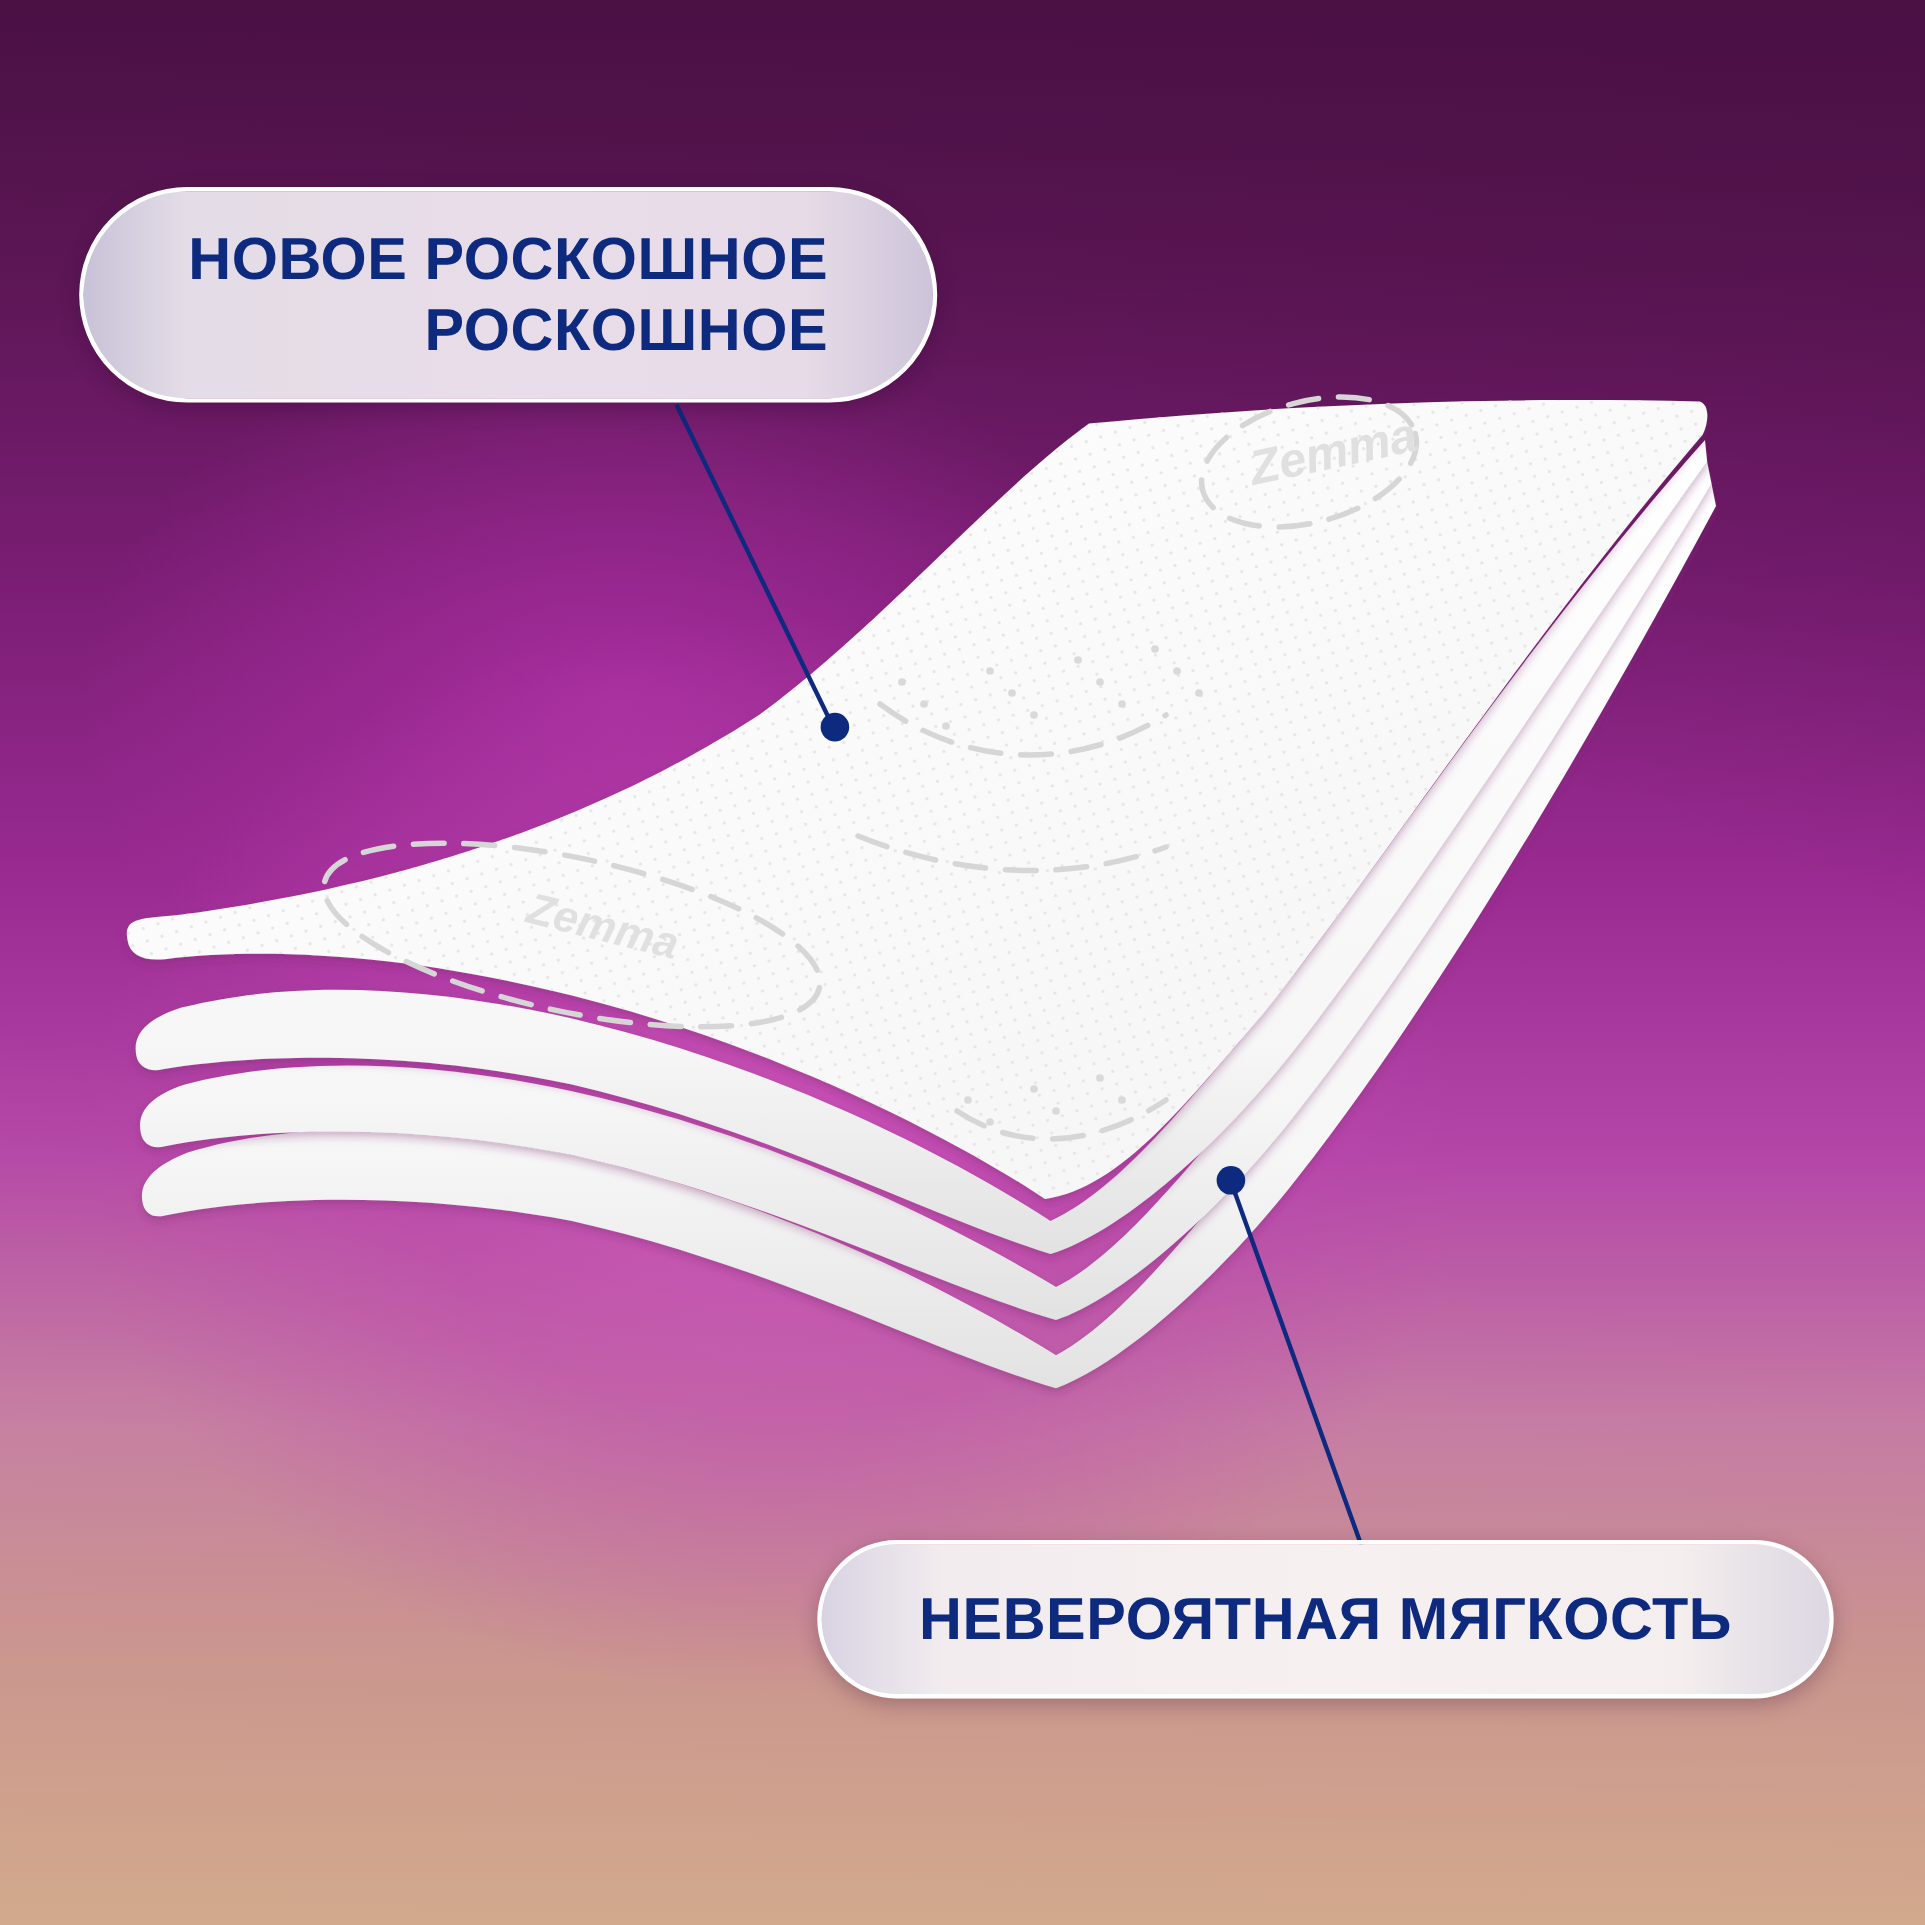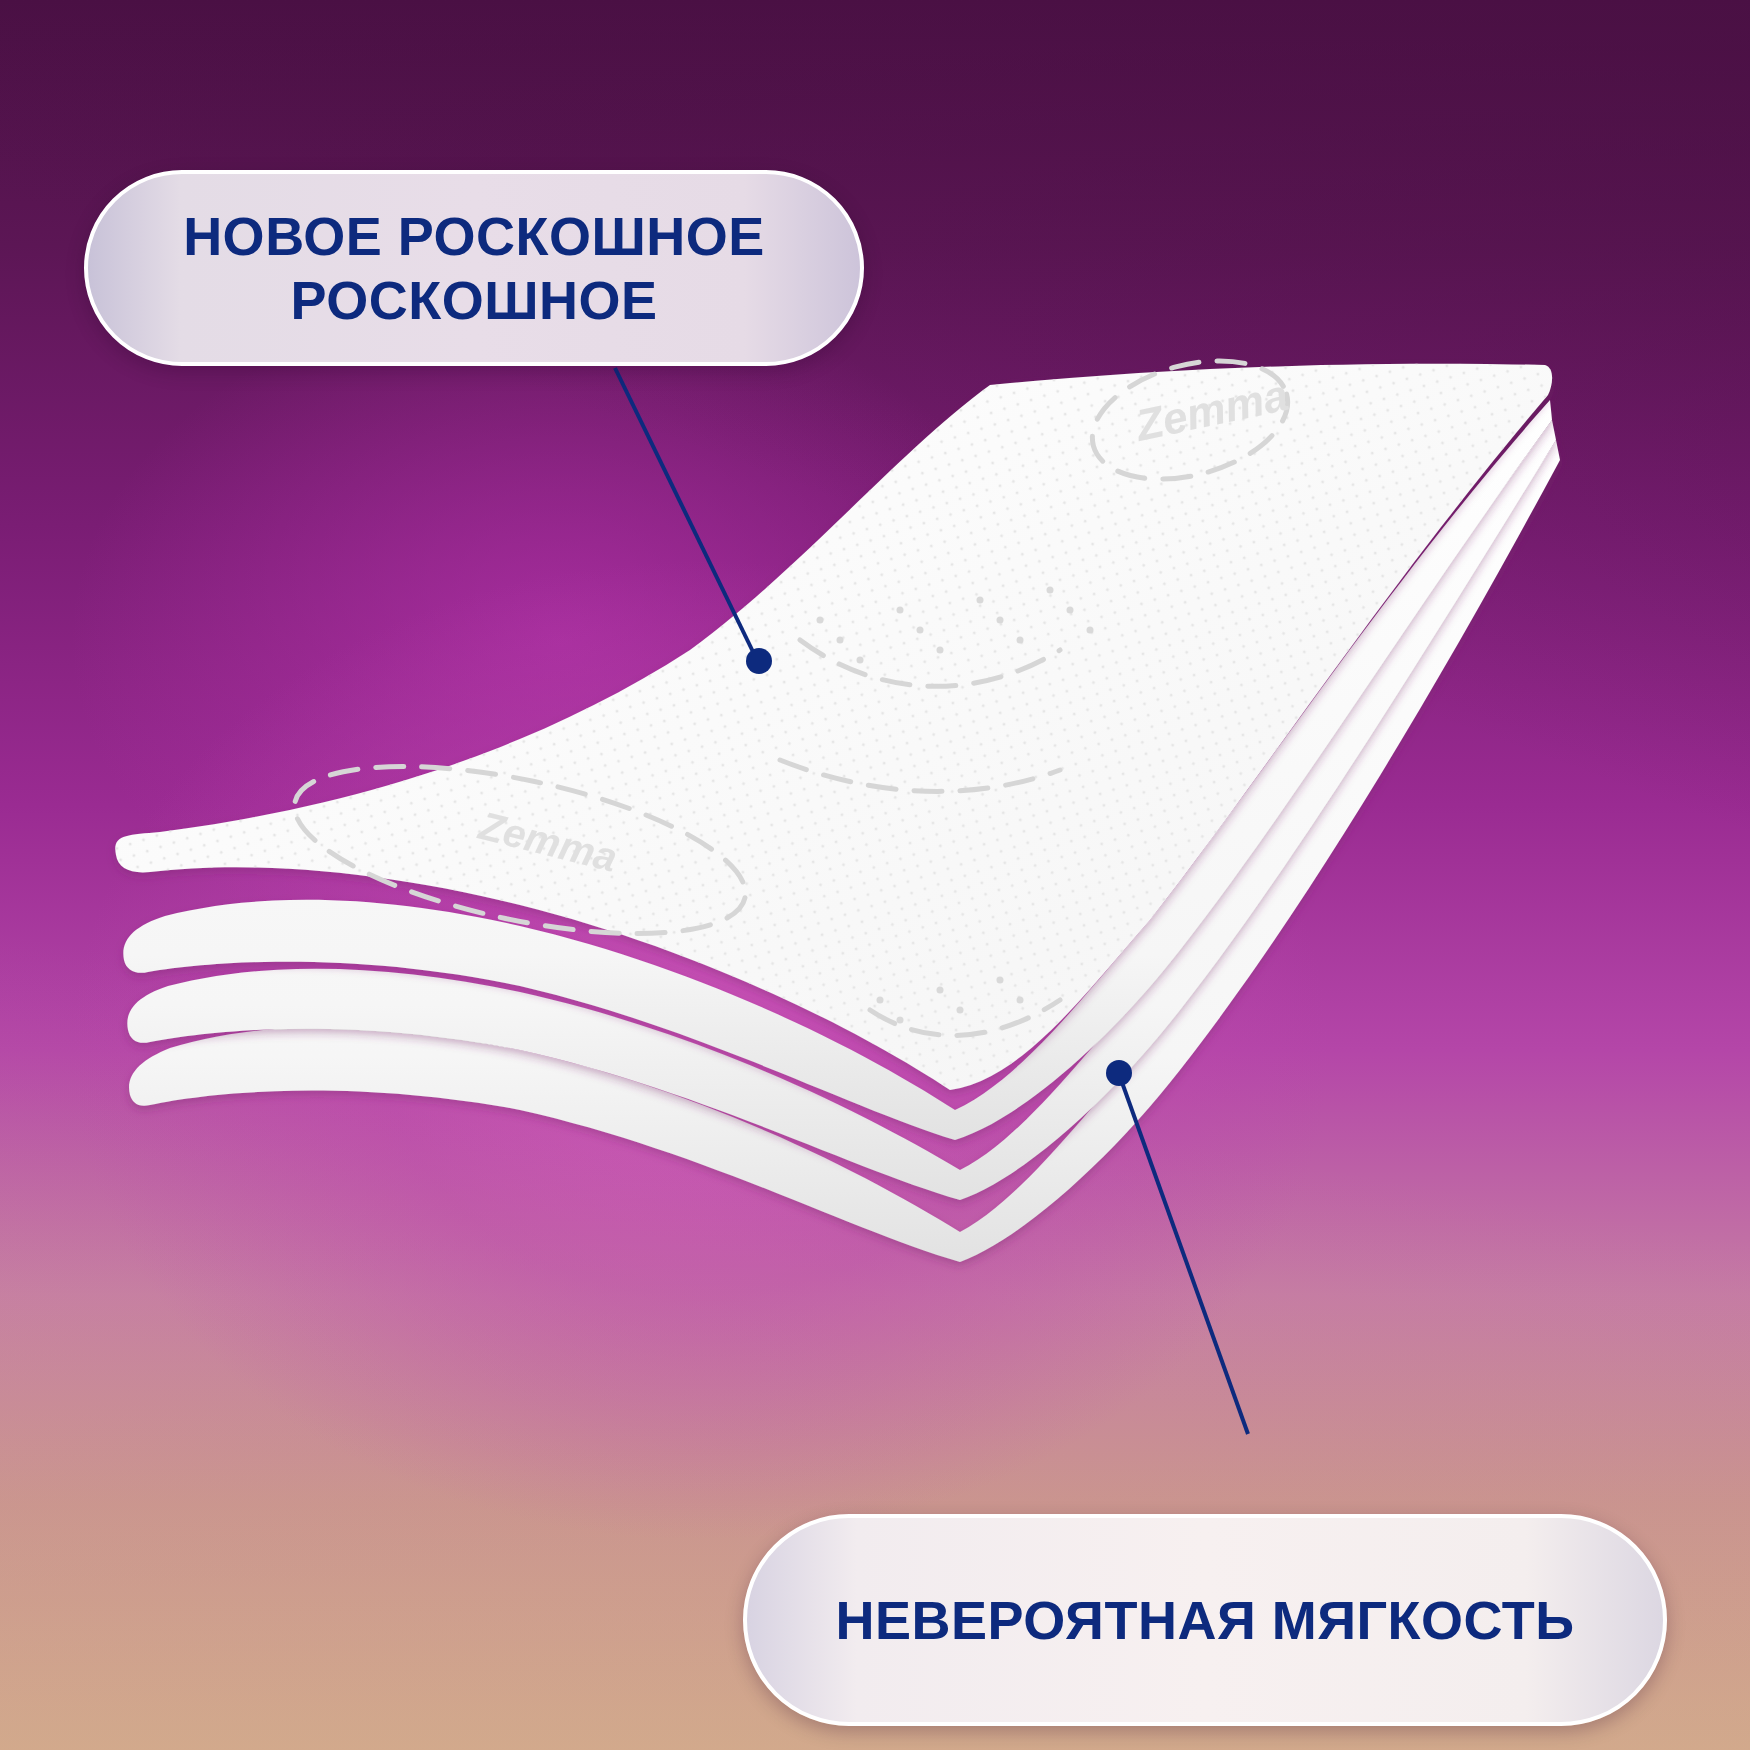--- a/index.html
+++ b/index.html
@@ -17,25 +17,26 @@
                   linear-gradient(10deg, rgba(210,170,140,0.25) 0%, rgba(210,170,140,0) 40%);
     }
     svg.art { position:absolute; left:0; top:0; z-index:1; }
     .pill {
       position:absolute; z-index:3; box-sizing:border-box;
       border:4px solid #ffffff; border-radius:110px;
       display:flex; align-items:center; justify-content:center; text-align:center;
       box-shadow: 0 6px 18px rgba(40,0,40,0.25);
     }
     .pill-top {
-      left:84px; top:170px; width:780px; height:196px;
+      left:72px; top:170px; width:780px; height:196px;
       background: linear-gradient(90deg, #c8c2d8 0%, #e4dce6 12%, #e8dde8 50%, #e6dbe6 85%, #cdc4da 100%);
+      text-align: right;
     }
     .pill-bottom {
-      left:743px; top:1514px; width:924px; height:212px;
+      left:743px; top:1400px; width:924px; height:144px;
       background: linear-gradient(90deg, #d8d3e2 0%, #f2ecef 12%, #f7f0f0 50%, #f4eeee 85%, #dcd7e2 100%);
     }
     .pill-text {
       font-family:"Liberation Sans", sans-serif; font-weight:700; color:#0d2a7e;
       font-size:54px; line-height:64px; letter-spacing:0.5px; margin:0;
     }
     .pill-text span { display:block; }
   </style>
 </head>
 <body>

